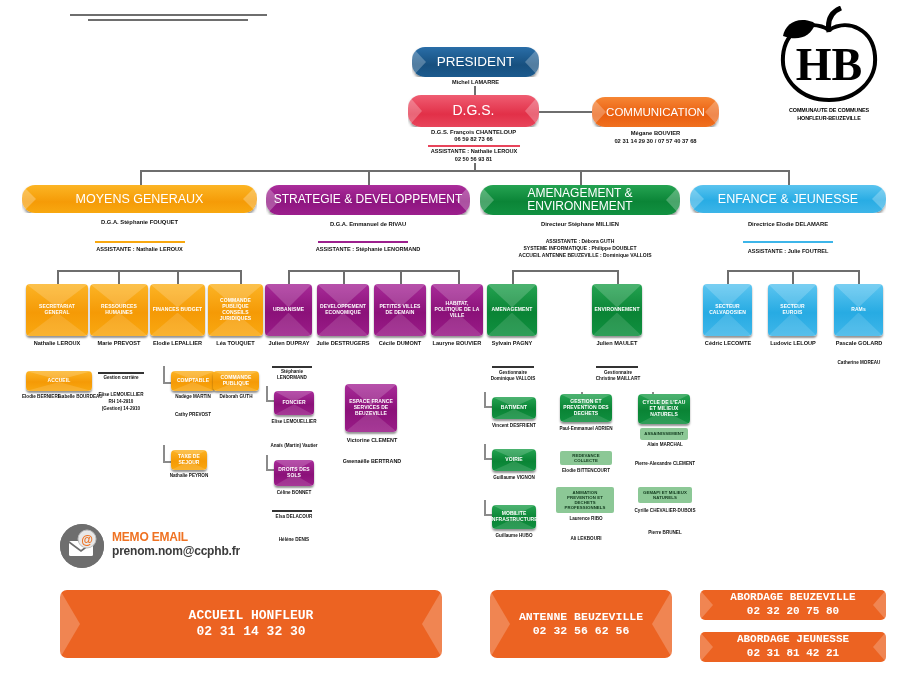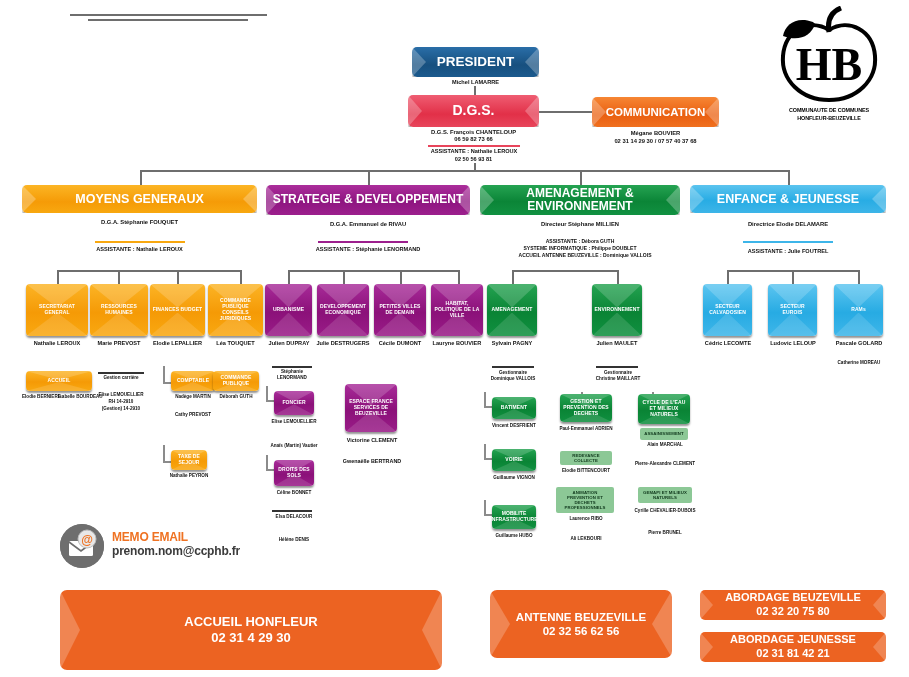--- a/index.html
+++ b/index.html
@@ -26,23 +26,23 @@
   
   #logo{right:20px;top:6px;width:120px;height:118px;}
   .logo-cap{
     position:absolute;left:0;bottom:2px;width:120px;text-align:center;
     font-size:5.4px;font-weight:bold;color:#000;line-height:1.35;letter-spacing:-0.1px;
   }
 
   
   .chev{
     position:absolute;display:flex;align-items:center;justify-content:center;
-    color:#fff;font-weight:bold;text-align:center;line-height:1.12;
+    color:#fff;font-weight:normal;text-align:center;line-height:1.12;
     clip-path:polygon(0 0,100% 0,100% 100%,0 100%);
-    border-radius:5px;
+    border-radius:13px;
     box-shadow:0 2px 3px rgba(0,0,0,.45);
   }
   .chev .inner{position:relative;z-index:3;}
   .chev:before,.chev:after{
     content:"";position:absolute;top:0;bottom:0;width:14px;z-index:2;
     background:rgba(255,255,255,.26);
   }
   .chev:before{left:0;clip-path:polygon(0 0,100% 50%,0 100%);}
   .chev:after{right:0;clip-path:polygon(100% 0,0 50%,100% 100%);}
 
@@ -123,22 +123,22 @@
     position:absolute;display:flex;flex-direction:column;align-items:center;
     justify-content:center;color:#fff;font-weight:bold;border-radius:7px;
     background:#ec6322;text-align:center;line-height:1.25;
   }
   .ribbon:before,.ribbon:after{
     content:"";position:absolute;top:0;bottom:0;width:20px;
     background:rgba(255,255,255,.22);
   }
   .ribbon:before{left:0;clip-path:polygon(0 0,100% 50%,0 100%);}
   .ribbon:after{right:0;clip-path:polygon(100% 0,0 50%,100% 100%);}
-  .ribbon span{position:relative;z-index:2;}
-  #rib-honfleur{left:60px;top:590px;width:382px;height:80px;font-size:13px;}
+  .ribbon span{position:relative;z-index:2;font-family:Liberation Mono, monospace;}
+  #rib-honfleur{left:60px;top:590px;width:382px;height:68px;font-size:13px;}
   #rib-antenne{left:490px;top:590px;width:182px;height:68px;font-size:11.5px;}
   #rib-abordage{left:700px;top:590px;width:186px;height:30px;font-size:11px;border-radius:5px;}
   #rib-jeunesse{left:700px;top:632px;width:186px;height:30px;font-size:11px;border-radius:5px;}
   .ribbon.small:before,.ribbon.small:after{width:13px;}
 </style>
 </head>
 <body>
 
 <div class="abs" id="title-block">
   <div class="title-rule r1"></div>
@@ -433,21 +433,21 @@
       <circle cx="27" cy="15" r="9" fill="#e8e8e8" stroke="#bdbdbd" stroke-width="1"></circle>
       <text x="27" y="19.5" text-anchor="middle" font-family="'Liberation Sans',sans-serif" font-size="12" font-weight="bold" fill="#ef7222">@</text>
     </svg>
   </div>
   <div class="memo-title">MEMO EMAIL</div>
   <div class="memo-mail">prenom.nom@ccphb.fr</div>
 </div>
 
 <div class="ribbon" id="rib-honfleur">
   <span>ACCUEIL HONFLEUR</span>
-  <span>02 31 4 29 30</span>
+  <span>02 31 14 32 30</span>
 </div>
 <div class="ribbon" id="rib-antenne">
   <span>ANTENNE BEUZEVILLE</span>
   <span>02 32 56 62 56</span>
 </div>
 <div class="ribbon small" id="rib-abordage">
   <span>ABORDAGE BEUZEVILLE</span>
   <span>02 32 20 75 80</span>
 </div>
 <div class="ribbon small" id="rib-jeunesse">

